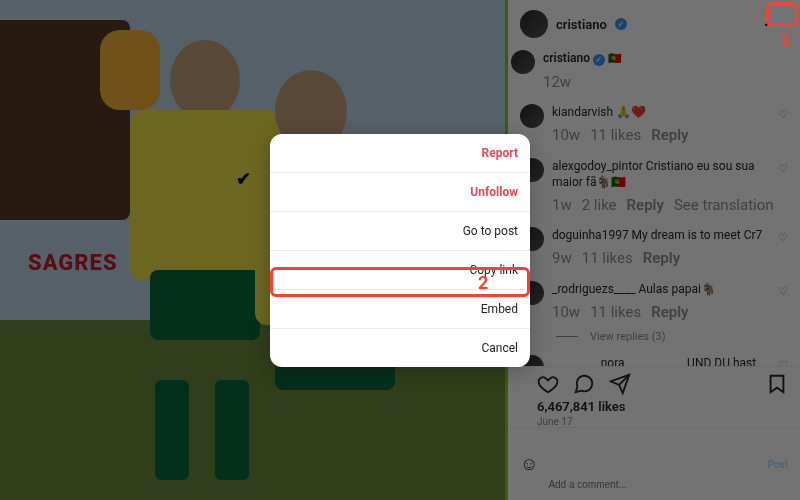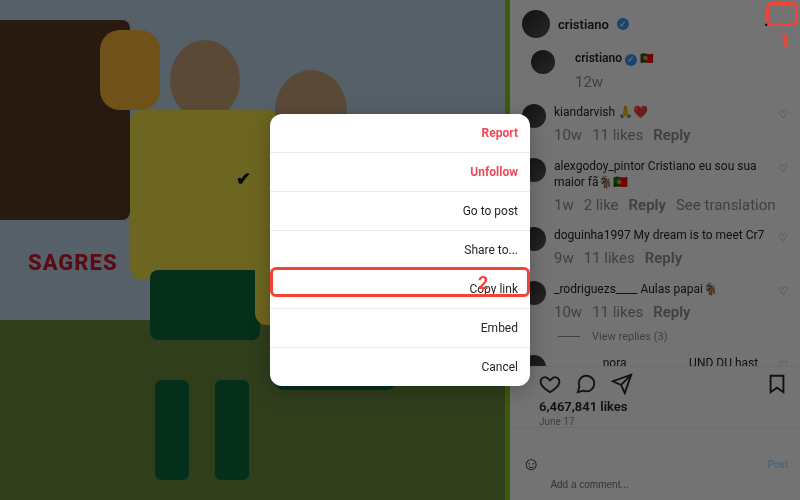--- a/index.html
+++ b/index.html
@@ -10,31 +10,31 @@
   .stripe-sky { position:absolute; left:0; right:0; background:#bcd5e6; }
   .stripe-grass { position:absolute; left:0; right:0; background:#6c8a3e; }
   .player { position:absolute; }
   .vest { background:#f2e24a; border-radius:12px; }
   .head { background:#caa27a; border-radius:50%; }
   .arm { background:#caa27a; border-radius:8px; }
   .shorts { background:#0a693d; border-radius:8px; }
   .sock { background:#0a693d; border-radius:6px; }
   .sagres { position:absolute; font-weight:800; color:#c8192e; font-size:22px; letter-spacing:1px; }
   .nike { position:absolute; color:#111; font-size:18px; font-weight:900; }
-  .side { flex:1; height:500px; display:flex; flex-direction:column; border-left:5px solid #84cc16; }
+  .side { flex:1; height:500px; display:flex; flex-direction:column; border-left:3px solid #84cc16; }
   .hdr { display:flex; align-items:center; padding:10px 12px; gap:8px; position:relative; }
   .avatar { width:28px; height:28px; border-radius:50%; background:linear-gradient(135deg,#2a2a2a,#555); flex-shrink:0; }
   .avatar.sm { width:24px; height:24px; }
   .uname { font-weight:600; font-size:13px; }
   .verified { width:12px; height:12px; border-radius:50%; background:#3897f0; display:inline-flex; align-items:center; justify-content:center; }
   .verified::after { content:"✓"; color:#fff; font-size:8px; font-weight:700; }
   .more-btn { margin-left:auto; width:28px; height:22px; display:flex; align-items:center; justify-content:center; cursor:pointer; font-weight:700; letter-spacing:2px; color:#262626; }
   .annot-box { position:absolute; border:3px solid #f44336; border-radius:6px; pointer-events:none; }
   .annot-label { position:absolute; color:#f44336; font-weight:700; font-size:18px; pointer-events:none; }
-  .caption-row { display:flex; gap:20px; padding:2px 21px 4px; }
+  .caption-row { display:flex; gap:8px; padding:2px 3px 4px; }
   .cap-body { font-size:12px; line-height:1.35; }
   .cap-body .u { font-weight:600; }
   .meta { color:#8e8e8e; font-size:15px; display:flex; gap:10px; margin-top:5px; flex-wrap:wrap; }
   .meta .reply { font-weight:600; cursor:pointer; }
   .meta .trans { cursor:pointer; }
   .comments { flex:1; overflow:hidden; padding-top:2px; }
   .comment { display:flex; gap:8px; padding:6px 12px; position:relative; }
   .ctext { font-size:12px; line-height:1.35; max-width:230px; }
   .ctext .u { font-weight:400; }
   .like-heart { position:absolute; right:12px; top:10px; color:#8e8e8e; font-size:11px; cursor:pointer; }
@@ -214,21 +214,20 @@
       <input type="text" placeholder="Add a comment..." style="">
       <span class="post">Post</span>
     </div>
   </div>
 
   <div class="overlay">
     <div class="menu">
       <div class="menu-item red">Report</div>
       <div class="menu-item red">Unfollow</div>
       <div class="menu-item">Go to post</div>
-      <div class="menu-item">Share to...</div>
       <div class="menu-item">Copy link</div>
       <div class="menu-item">Embed</div>
       <div class="menu-item">Cancel</div>
     </div>
   </div>
 
   <div class="annot-box" style="right:2px; top:2px; width:32px; height:24px;"></div>
   <div class="annot-label" style="right:10px; top:30px;">1</div>
 
   <div class="annot-box" style="left:270px; top:267px; width:260px; height:30px;"></div>

